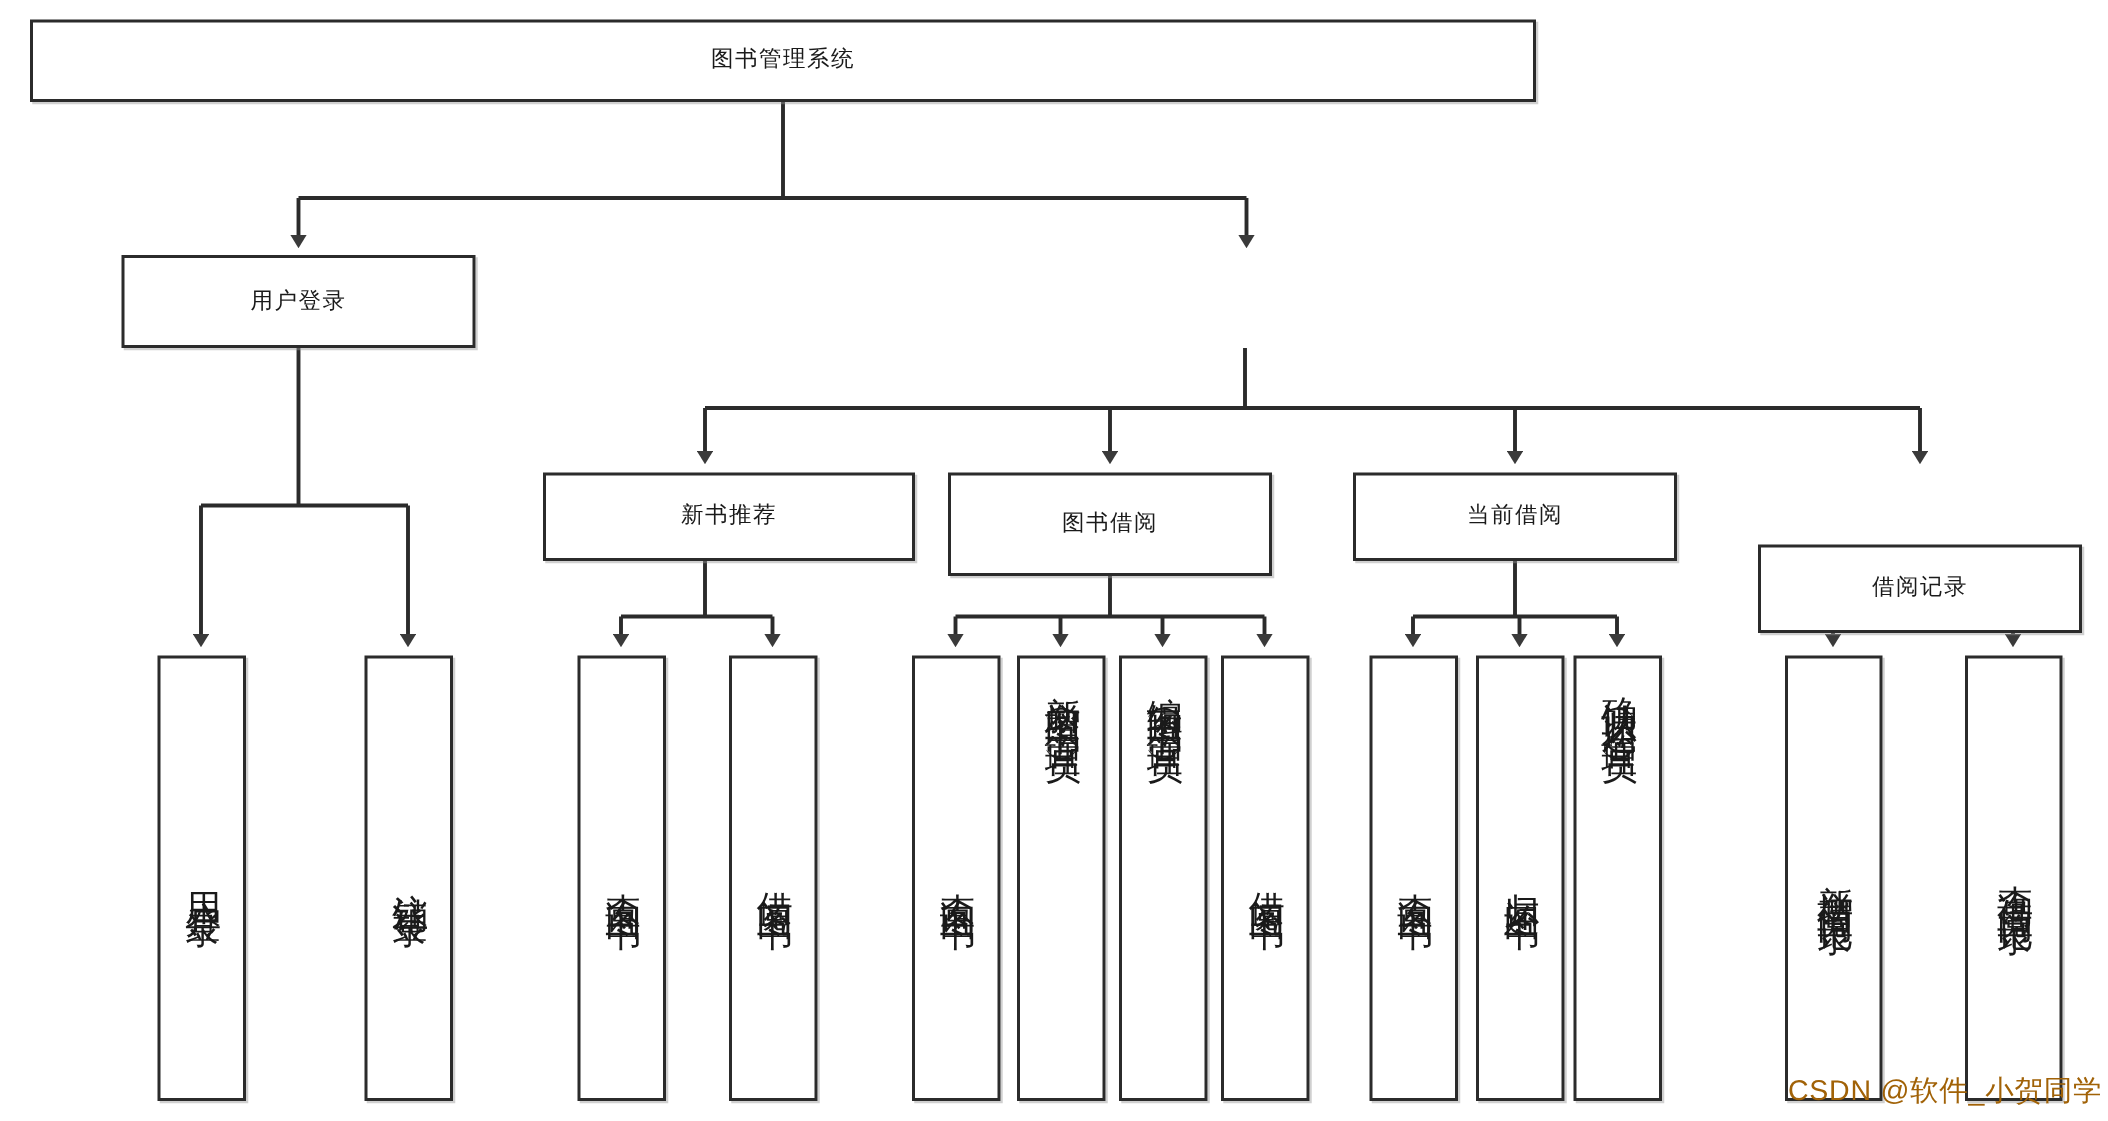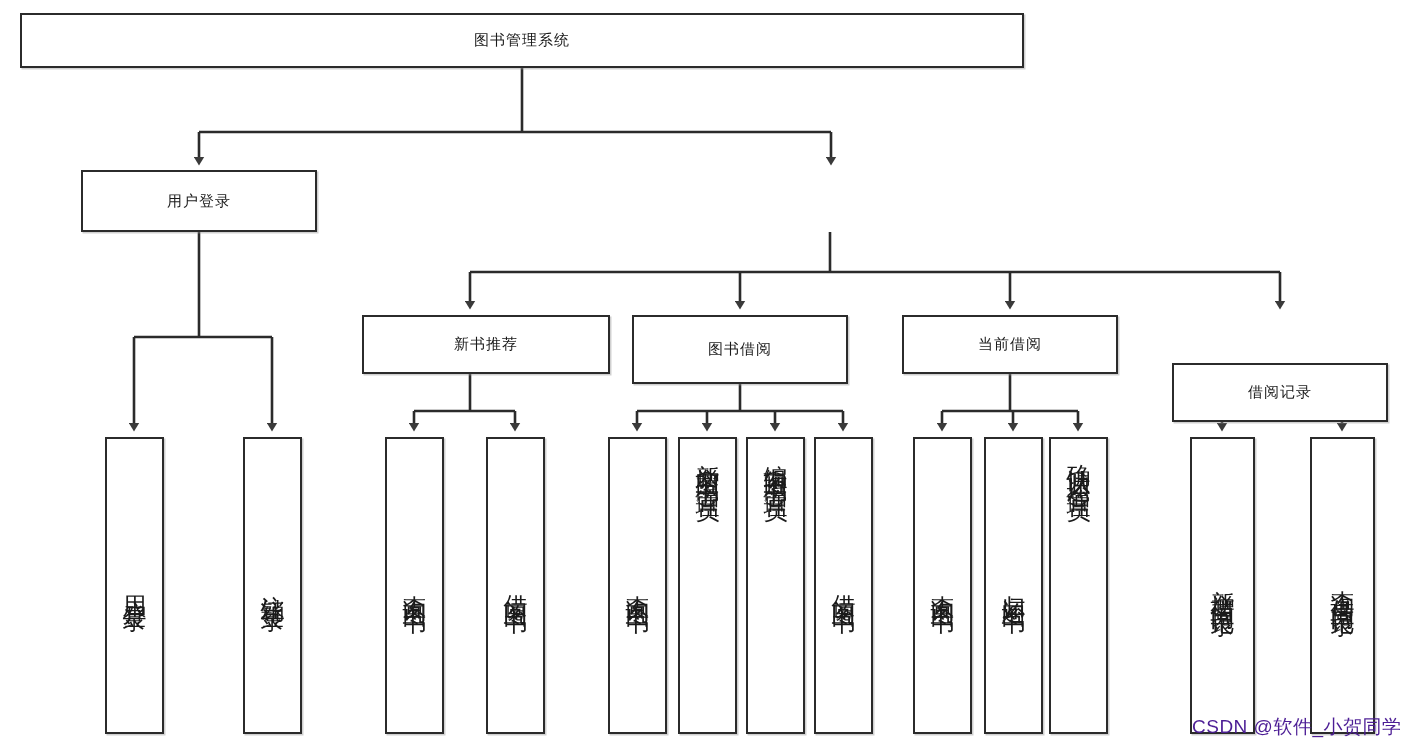--- a/index.html
+++ b/index.html
@@ -36,21 +36,21 @@
     font-size:24px;
     letter-spacing:5px;
     line-height:1;
     white-space:normal;
     max-height:100%;
   }
   .node.leaf.top .lbl{ align-self:flex-start; }
   .watermark{
     position:absolute;
     font-size:19px;
-    color:#4c1d95;
+    color:#a16207;
     white-space:nowrap;
     letter-spacing:.5px;
   }
 </style>
 </head>
 <body>
 
 <div id="stage">
 
   <svg id="wires" viewBox="0 0 1405 747">

